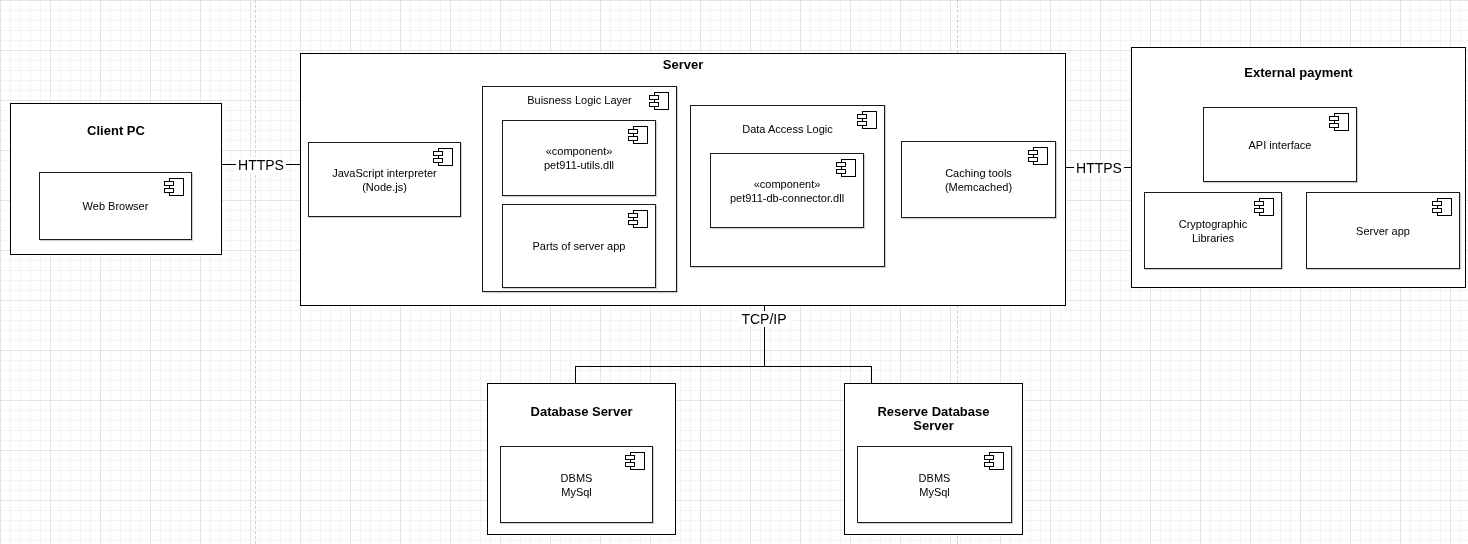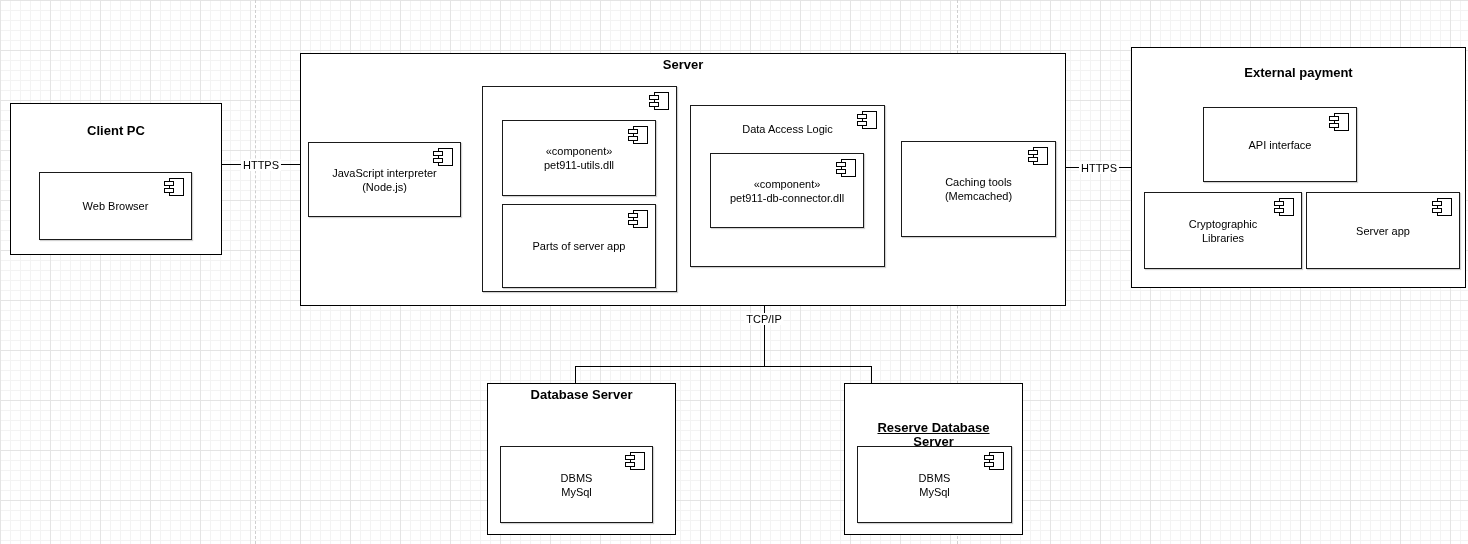--- a/index.html
+++ b/index.html
@@ -67,21 +67,21 @@
   .ln{display:block;}
   .st{display:block;}
   .nm{display:block;font-weight:normal;}
   .hl{position:absolute;height:1px;background:#000;}
   .vl{position:absolute;width:1px;background:#000;}
   .edge-label{
     position:absolute;
     transform:translate(-50%,-50%);
     background:#fff;
     padding:0 2px;
-    font-size:11px;
+    font-size:14px;
     white-space:nowrap;
   }
 </style>
 </head>
 <body>
 
 <div class="canvas">
 
   <div class="guide" style="left:255px;"></div>
   <div class="guide" style="left:957px;"></div>
@@ -106,31 +106,32 @@
     <div class="node-title" style="margin-top:4px;">Server</div>
   </div>
 
   <div class="node" style="left:1131px;top:47px;width:335px;height:241px;">
     <div class="node-title" style="margin-top:18px;">
       <span class="ln">External payment</span>
     </div>
   </div>
 
   <div class="node" style="left:487px;top:383px;width:189px;height:152px;">
-    <div class="node-title" style="margin-top:4px;">Database Server</div>
+    <div class="node-title" style="margin-top:21px;">Database Server</div>
   </div>
 
   <div class="node" style="left:844px;top:383px;width:179px;height:152px;">
-    <div class="node-title" style="margin-top:37px;text-decoration:underline;">
+    <div class="node-title" style="margin-top:21px;">
       <span class="ln">Reserve Database</span>
       <span class="ln">Server</span>
     </div>
   </div>
 
   <div class="layer" style="left:482px;top:86px;width:195px;height:206px;">
+    <div style="padding-top:7px;">Buisness Logic Layer</div>
     <span class="comp-icon">
       <svg width="20" height="18" viewBox="0 0 20 18">
           <rect x="5.5" y="0.5" width="14" height="17" fill="#fff" stroke="#000"></rect>
           <rect x="0.5" y="3.5" width="9" height="4" fill="#fff" stroke="#000"></rect>
           <rect x="0.5" y="10.5" width="9" height="4" fill="#fff" stroke="#000"></rect>
         </svg>
     </span>
   </div>
 
   <div class="layer" style="left:690px;top:105px;width:195px;height:162px;">
@@ -201,21 +202,21 @@
           <rect x="0.5" y="3.5" width="9" height="4" fill="#fff" stroke="#000"></rect>
           <rect x="0.5" y="10.5" width="9" height="4" fill="#fff" stroke="#000"></rect>
         </svg>
     </span>
     <div>
       <span class="st">«component»</span>
       <span class="nm">pet911-db-connector.dll</span>
     </div>
   </div>
 
-  <div class="comp" style="left:901px;top:141px;width:155px;height:96px;">
+  <div class="comp" style="left:901px;top:141px;width:155px;height:77px;">
     <span class="comp-icon">
       <svg width="20" height="18" viewBox="0 0 20 18">
           <rect x="5.5" y="0.5" width="14" height="17" fill="#fff" stroke="#000"></rect>
           <rect x="0.5" y="3.5" width="9" height="4" fill="#fff" stroke="#000"></rect>
           <rect x="0.5" y="10.5" width="9" height="4" fill="#fff" stroke="#000"></rect>
         </svg>
     </span>
     <div>
       <span class="ln">Caching tools</span>
       <span class="ln">(Memcached)</span>
@@ -226,21 +227,21 @@
     <span class="comp-icon">
       <svg width="20" height="18" viewBox="0 0 20 18">
           <rect x="5.5" y="0.5" width="14" height="17" fill="#fff" stroke="#000"></rect>
           <rect x="0.5" y="3.5" width="9" height="4" fill="#fff" stroke="#000"></rect>
           <rect x="0.5" y="10.5" width="9" height="4" fill="#fff" stroke="#000"></rect>
         </svg>
     </span>
     <div>API interface</div>
   </div>
 
-  <div class="comp" style="left:1144px;top:192px;width:158px;height:77px;">
+  <div class="comp" style="left:1144px;top:192px;width:138px;height:77px;">
     <span class="comp-icon">
       <svg width="20" height="18" viewBox="0 0 20 18">
           <rect x="5.5" y="0.5" width="14" height="17" fill="#fff" stroke="#000"></rect>
           <rect x="0.5" y="3.5" width="9" height="4" fill="#fff" stroke="#000"></rect>
           <rect x="0.5" y="10.5" width="9" height="4" fill="#fff" stroke="#000"></rect>
         </svg>
     </span>
     <div>
       <span class="ln">Cryptographic</span>
       <span class="ln">Libraries</span>

